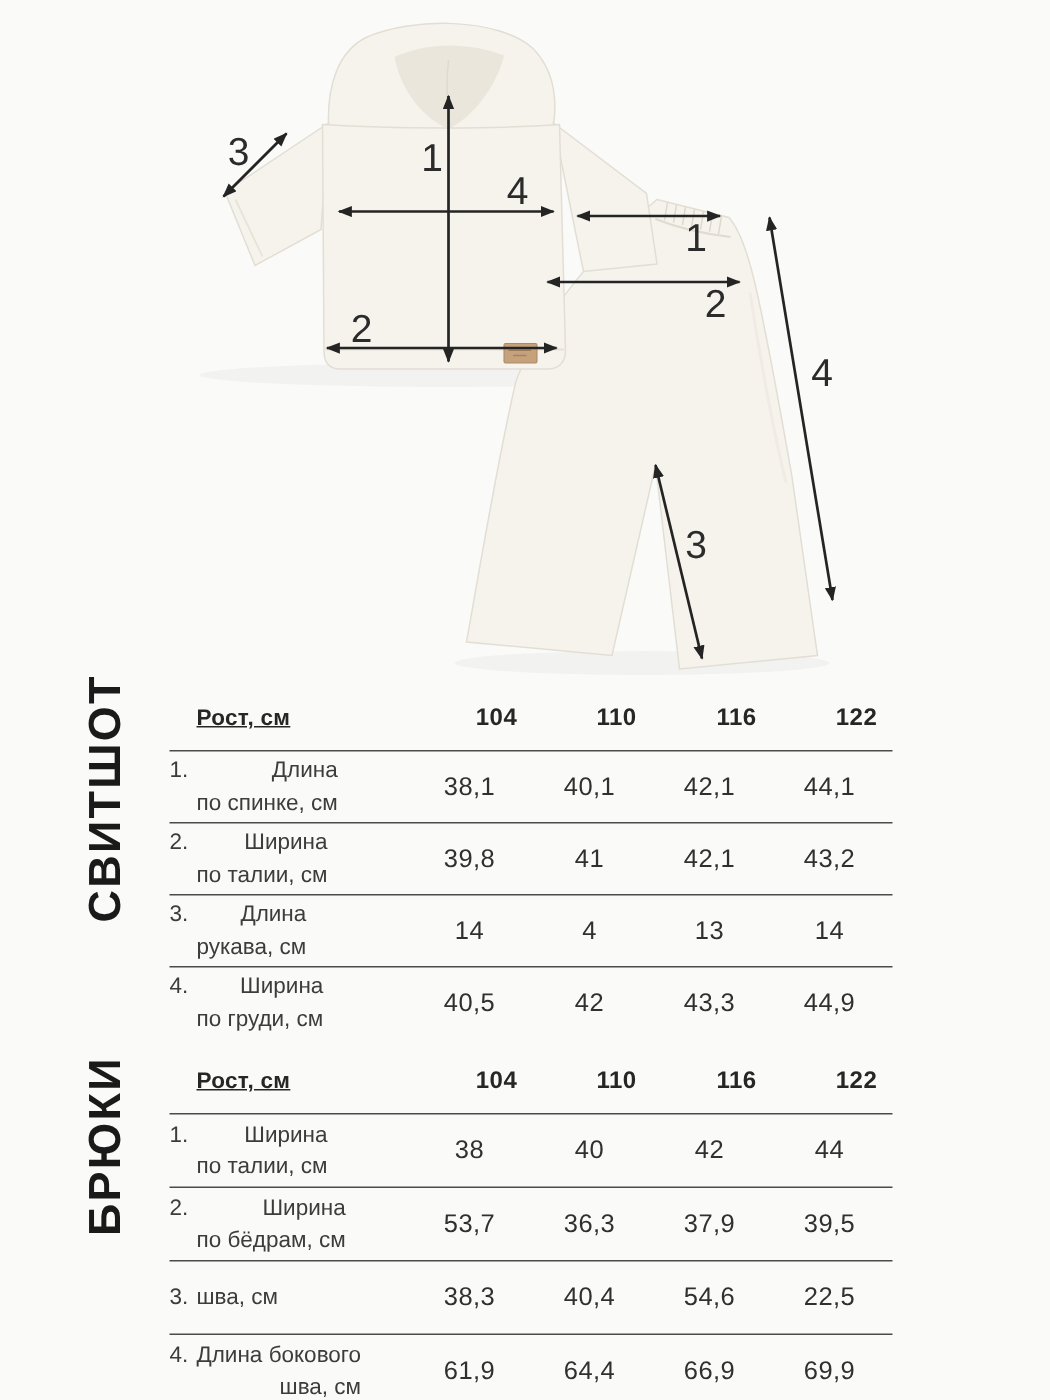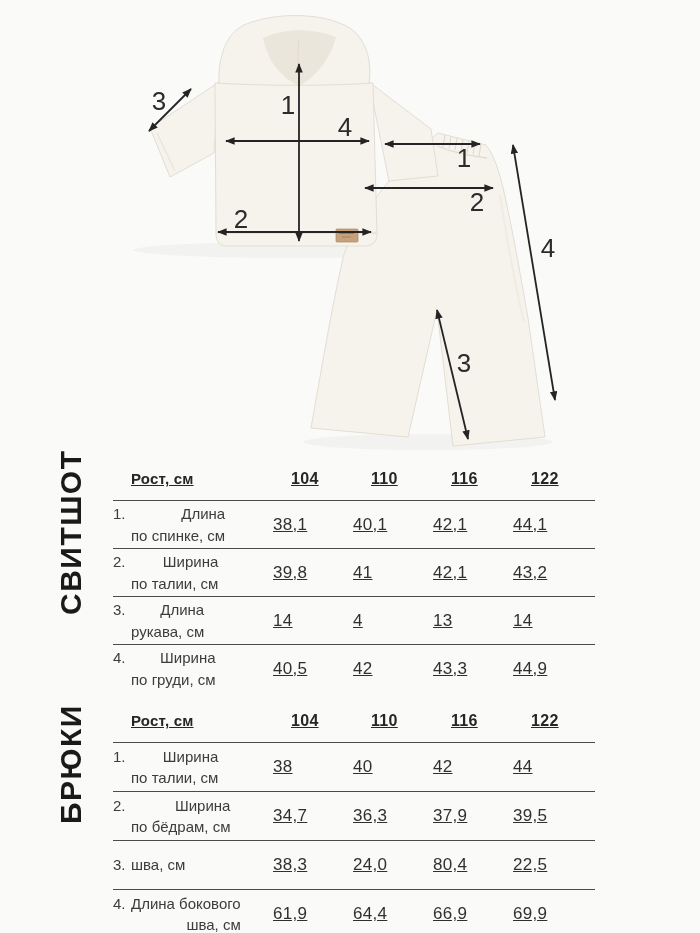--- a/index.html
+++ b/index.html
@@ -26,21 +26,21 @@
   .t-head{height:42px;}
   .t-row.data{border-top:1.5px solid #4b4b4b;}
   #table-sweatshirt .t-row.data{height:47px;}
   #table-pants .t-row.data{height:48px;}
   .label-cell{flex:0 0 160px;display:flex;align-items:flex-start;
     font-size:15px;color:#3c3c3c;line-height:1.42;}
   .row-num{flex:0 0 18px;}
   .label-lines{display:block;}
   .label-lines span{display:block;text-align:right;}
   .header-label{padding-left:18px;font-weight:700;font-size:15px;color:#262626;letter-spacing:0.2px;text-decoration:underline;}
-  .val-cell{flex:0 0 80px;text-align:left;font-size:17px;color:#303030;letter-spacing:0.3px;text-decoration:underline;}
+  .val-cell{flex:0 0 80px;text-align:center;font-size:17px;color:#303030;letter-spacing:0.3px;}
   .t-head .val-cell{font-size:16px;font-weight:600;color:#262626;}
   .measure-num{font-size:26px;fill:#2b2b2b;}
 </style>
 </head>
 <body>
 
 <svg id="diagram" width="700" height="458" viewBox="0 0 700 458">
   <defs>
     <marker id="ah" markerWidth="11" markerHeight="9" refX="8.6" refY="3.75" orient="auto-start-reverse" markerUnits="userSpaceOnUse">
       <path d="M0,0 L9.5,3.75 L0,7.5 Z" fill="#242424"></path>
@@ -198,35 +198,35 @@
       <div class="val-cell">44</div>
     </div>
     <div class="t-row data">
       <div class="label-cell">
         <span class="row-num">2.</span>
         <span class="label-lines">
           <span>Ширина</span>
           <span>по бёдрам, см</span>
         </span>
       </div>
-      <div class="val-cell">34,7</div>
+      <div class="val-cell">53,7</div>
       <div class="val-cell">36,3</div>
       <div class="val-cell">37,9</div>
       <div class="val-cell">39,5</div>
     </div>
     <div class="t-row data">
       <div class="label-cell">
         <span class="row-num">3.</span>
         <span class="label-lines">
           <span>шва, см</span>
         </span>
       </div>
       <div class="val-cell">38,3</div>
-      <div class="val-cell">24,0</div>
-      <div class="val-cell">80,4</div>
+      <div class="val-cell">40,4</div>
+      <div class="val-cell">54,6</div>
       <div class="val-cell">22,5</div>
     </div>
     <div class="t-row data">
       <div class="label-cell">
         <span class="row-num">4.</span>
         <span class="label-lines">
           <span>Длина бокового</span>
           <span>шва, см</span>
         </span>
       </div>

